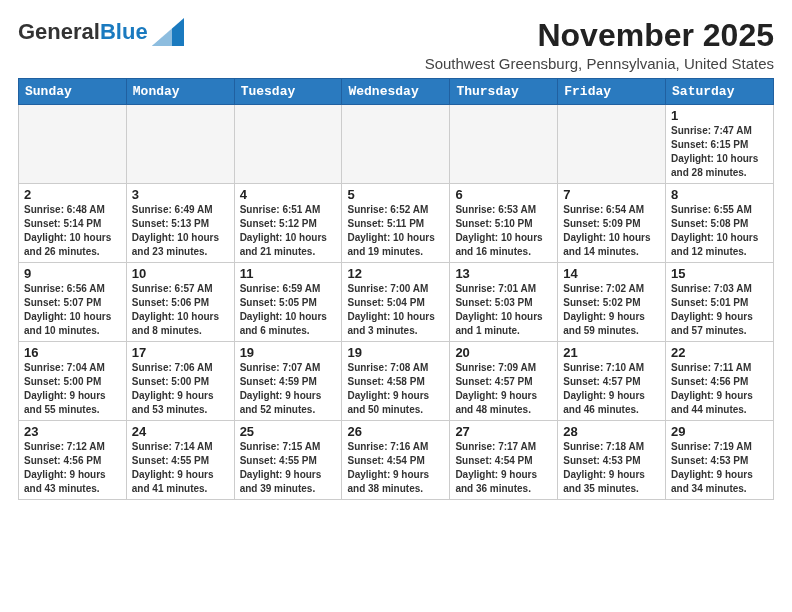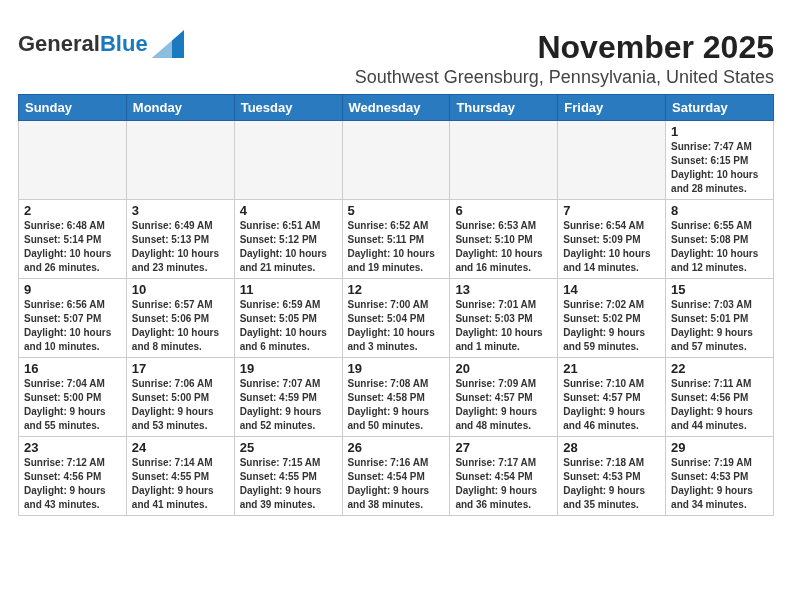--- a/index.html
+++ b/index.html
@@ -4,21 +4,21 @@
   <style>
     * { box-sizing: border-box; margin: 0; padding: 0; }
     body {
       font-family: Arial, sans-serif;
       background: #fff;
       width: 792px;
       min-height: 612px;
     }
     .page {
       width: 792px;
-      padding: 30px 18px 10px 18px;
+      padding: 18px 18px 10px 18px;
       background: #fff;
     }
     .header {
       display: flex;
       align-items: flex-start;
       justify-content: space-between;
       margin-bottom: 6px;
     }
     .logo {
       display: flex;
@@ -32,37 +32,38 @@
     .title-block {
       text-align: right;
     }
     .month-title {
       font-size: 32px;
       font-weight: bold;
       color: #222;
       line-height: 1.1;
     }
     .subtitle {
-      font-size: 18px;
+      font-size: 15px;
       color: #444;
       margin-top: 2px;
     }
     .calendar {
       width: 100%;
       border-collapse: collapse;
       border: 1px solid #bbb;
     }
     .calendar th {
       background: #2a7abf;
       color: #fff;
       font-size: 13px;
       font-weight: bold;
       text-align: left;
       padding: 5px 6px;
       border: 1px solid #2060a0;
+      font-family: Liberation Mono, monospace;
     }
     .calendar td {
       width: 108px;
       vertical-align: top;
       padding: 3px 5px;
       border: 1px solid #ccc;
       background: #fff;
       font-size: 10.5px;
       color: #333;
       min-height: 70px;

